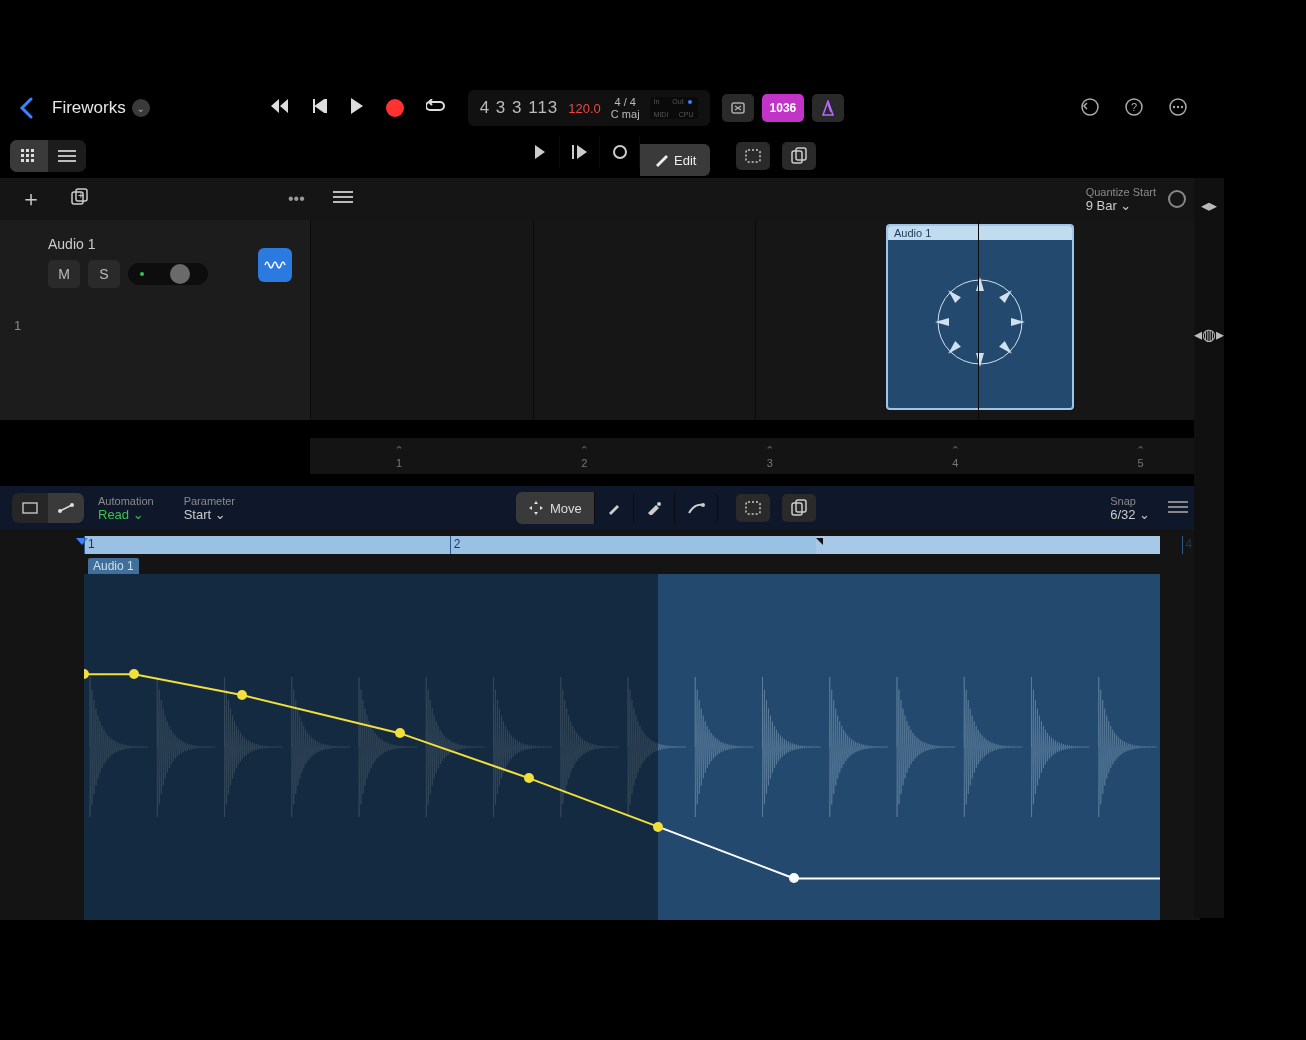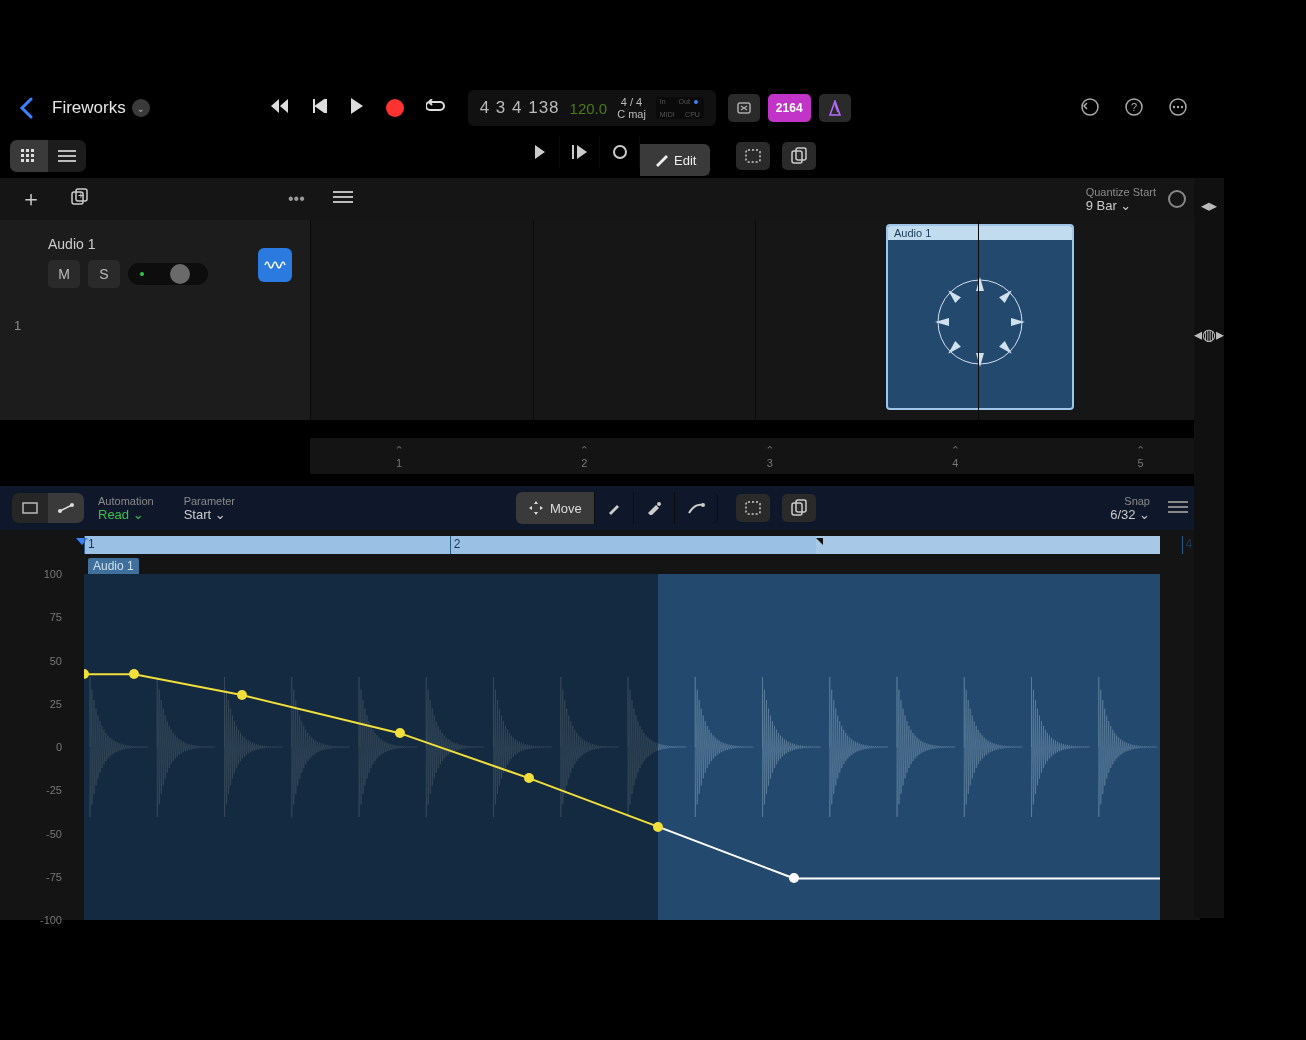--- a/index.html
+++ b/index.html
@@ -8,21 +8,21 @@
 
 .topbar { position: absolute; left: 0; top: 86px; width: 1200px; height: 44px; display: flex; align-items: center; }
 .back-chev { width: 28px; height: 28px; display: flex; align-items: center; justify-content: center; margin-left: 12px; color: #3a82ff; font-size: 26px; }
 .proj-name { color: #e6e6e6; font-size: 17px; margin-left: 12px; }
 .proj-chev { width: 18px; height: 18px; border-radius: 50%; background: #3a3a3a; margin-left: 6px; display: flex; align-items: center; justify-content: center; color: #aaa; font-size: 10px; }
 .transport { display: flex; align-items: center; gap: 22px; margin-left: 120px; }
 .tctl { color: #ddd; }
 .rec-btn { width: 18px; height: 18px; border-radius: 50%; background: #ff3131; }
 .lcd { margin-left: 22px; height: 36px; border-radius: 6px; background: #111; display: flex; align-items: center; padding: 0 12px; gap: 10px; font-variant-numeric: tabular-nums; }
 .lcd .pos { color: #bbb; font-size: 17px; letter-spacing: 1px; }
-.lcd .tempo { color: #4d7c0f; font-size: 15px; }
+.lcd .tempo { color: #ef4444; font-size: 13px; }
 .lcd .sig { color: #bbb; font-size: 11px; line-height: 12px; text-align: center; }
 .lcd .meters { width: 48px; height: 22px; background: #0a0a0a; border-radius: 3px; position: relative; }
 .lcd .meters::after { content: ""; position: absolute; top: 3px; right: 6px; width: 4px; height: 4px; border-radius: 50%; background: #3a82ff; }
 .lcd .mlabel { position: absolute; font-size: 7px; color: #555; }
 .pill { height: 28px; border-radius: 5px; background: #2a2a2a; display: flex; align-items: center; justify-content: center; padding: 0 8px; color: #ccc; font-size: 12px; }
 .pill.purple { background: #c234c7; color: #fff; font-weight: 600; }
 .pill.metro { background: #2a2a2a; color: #b96bff; }
 .rtools { display: flex; gap: 8px; margin-left: 12px; }
 .right-icn { position: absolute; right: 10px; display: flex; gap: 22px; }
 .ricn { width: 22px; height: 22px; color: #aaa; }
@@ -78,21 +78,21 @@
 .ab-seg .sbtn { width: 36px; height: 30px; display: flex; align-items: center; justify-content: center; color: #bbb; }
 .ab-seg .sbtn.active { background: #3a3a3a; }
 .ab-labels { margin-left: 14px; display: flex; gap: 30px; }
 .ab-lbl .t { font-size: 11px; color: #8a8a8a; }
 .ab-lbl .v { font-size: 13px; color: #ccc; }
 .ab-lbl .v.green { color: #39c24a; }
 .ab-tools { position: absolute; left: 516px; display: flex; }
 .abt { height: 32px; padding: 5px 12px; display: flex; align-items: center; justify-content: center; color: #ddd; font-size: 13px; border-right: 1px solid #0d0d0d; }
 .abt.active { background: #3a3a3a; border-radius: 6px 0 0 6px; }
 .ab-right { position: absolute; left: 736px; display: flex; gap: 12px; }
-.snap { position: absolute; right: 50px; text-align: right; }
+.snap { position: absolute; right: 50px; }
 .snap .t { font-size: 11px; color: #8a8a8a; }
 .snap .v { font-size: 13px; color: #ccc; }
 .ab-list { position: absolute; right: 12px; color: #888; }
 
 .autopane { position: absolute; left: 0; top: 530px; width: 1200px; height: 390px; background: #141414; }
 .ap-ruler { position: absolute; left: 84px; right: 40px; top: 6px; height: 18px; background: #a7c8e6; }
 .ap-ruler .rn { position: absolute; top: 1px; color: #1a3a5a; font-size: 12px; }
 .ap-cycle { position: absolute; top: 0; bottom: 0; background: #86b7e0; opacity: 0.4; }
 .ap-ruler .pmarker { position: absolute; top: 2px; width: 0; height: 0; border-top: 7px solid #3a82ff; border-left: 6px solid transparent; border-right: 6px solid transparent; }
 .ap-ruler .emarker { position: absolute; top: 2px; width: 0; height: 0; border-top: 7px solid #111; border-left: 7px solid transparent; }
@@ -136,42 +136,42 @@
           <path d="M1 0 L13 8 L1 16 Z" fill="#ddd"></path>
         </svg></div>
     <div class="rec-btn"></div>
     <div class="tctl"><svg width="20" height="14" viewBox="0 0 20 14">
           <path d="M4 3 h10 a4 4 0 0 1 0 8 h-10 a4 4 0 0 1 0 -8" fill="none" stroke="#ddd" stroke-width="2"></path>
           <path d="M3 3 l3 -3 M3 3 l3 3" stroke="#ddd" stroke-width="2"></path>
         </svg></div>
   </div>
 
   <div class="lcd">
-    <div class="pos">4 3 4 138</div>
+    <div class="pos">4 3 3 113</div>
     <div class="tempo">120.0</div>
     <div class="sig">
       <div>4 / 4</div>
       <div>C maj</div>
     </div>
     <div class="meters">
       <span class="mlabel" style="top:1px;left:4px">In</span>
       <span class="mlabel" style="top:1px;right:14px">Out</span>
       <span class="mlabel" style="bottom:1px;left:4px">MIDI</span>
       <span class="mlabel" style="bottom:1px;right:4px">CPU</span>
     </div>
   </div>
 
   <div class="rtools">
     <div class="pill">
         <svg width="16" height="14">
           <rect x="2" y="2" width="12" height="10" rx="2" fill="none" stroke="#aaa" stroke-width="1.5"></rect>
           <path d="M5 5 l6 4 M5 9 l6 -4" stroke="#aaa" stroke-width="1.5"></path>
         </svg>
       </div>
-    <div class="pill purple">2164</div>
+    <div class="pill purple">1036</div>
     <div class="pill metro">
         <svg width="16" height="16">
           <path d="M8 1 L13 15 H3 Z" fill="none" stroke="#b96bff" stroke-width="1.5"></path>
           <line x1="8" y1="4" x2="11" y2="12" stroke="#b96bff" stroke-width="1.5"></line>
         </svg>
       </div>
   </div>
 
   <div class="right-icn">
     <div class="ricn"><svg width="20" height="20">
@@ -456,29 +456,18 @@
         <line x1="710.1600000000001" y1="304.48" x2="1076" y2="304.48" stroke="#ffffff" stroke-width="2"></line>
       </svg>
   <div class="pt sel" style="left: 0px; top: 100.34px;"></div>
       <div class="pt sel" style="left: 50.2133px; top: 100.34px;"></div>
       <div class="pt sel" style="left: 157.813px; top: 121.1px;"></div>
       <div class="pt sel" style="left: 315.627px; top: 159.16px;"></div>
       <div class="pt sel" style="left: 444.747px; top: 204.14px;"></div>
       <div class="pt sel" style="left: 573.867px; top: 252.58px;"></div>
       <div class="pt unsel" style="left: 710.16px; top: 304.48px;"></div>
     </div>
-  <div class="ap-scale" id="apscale">
-      <div class="sv" style="top: -6px;">100</div>
-      <div class="sv" style="top: 37.25px;">75</div>
-      <div class="sv" style="top: 80.5px;">50</div>
-      <div class="sv" style="top: 123.75px;">25</div>
-      <div class="sv" style="top: 167px;">0</div>
-      <div class="sv" style="top: 210.25px;">-25</div>
-      <div class="sv" style="top: 253.5px;">-50</div>
-      <div class="sv" style="top: 296.75px;">-75</div>
-      <div class="sv" style="top: 340px;">-100</div>
-    </div>
 </div>
 
 <div class="siderail">
   <div>◂▸</div>
   <div>◂◍▸</div>
 </div>
 
 </body></html>

